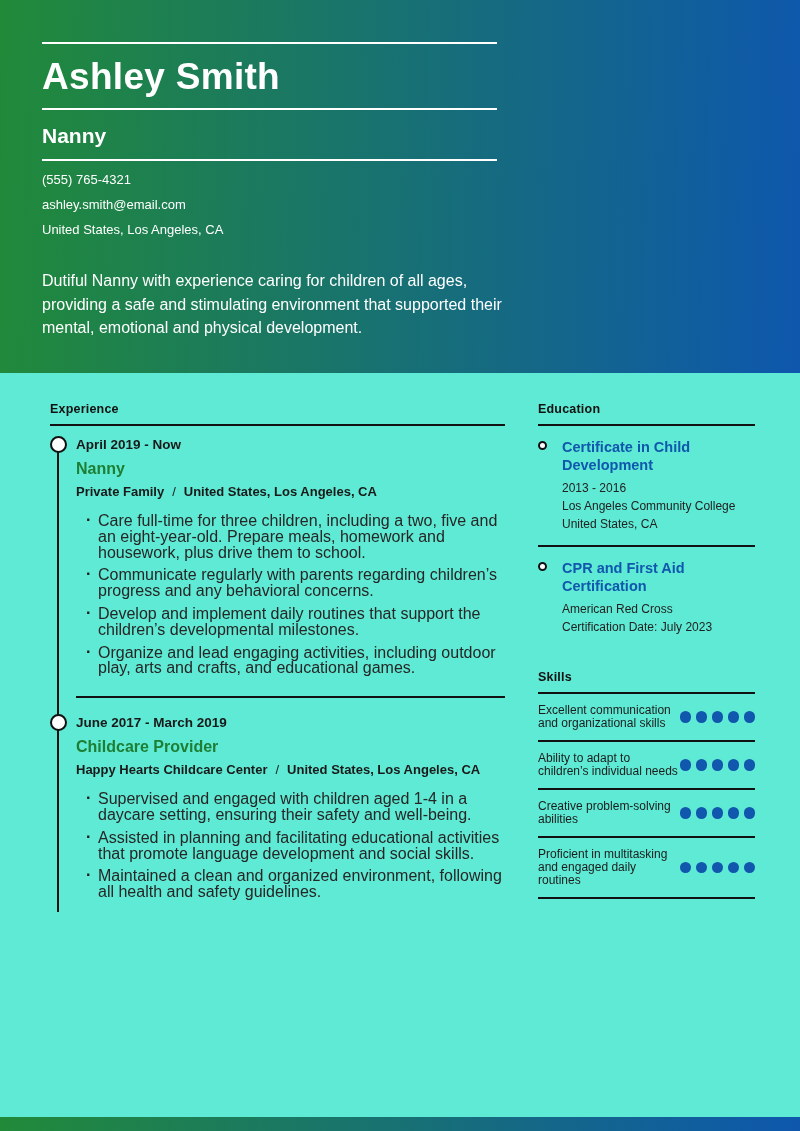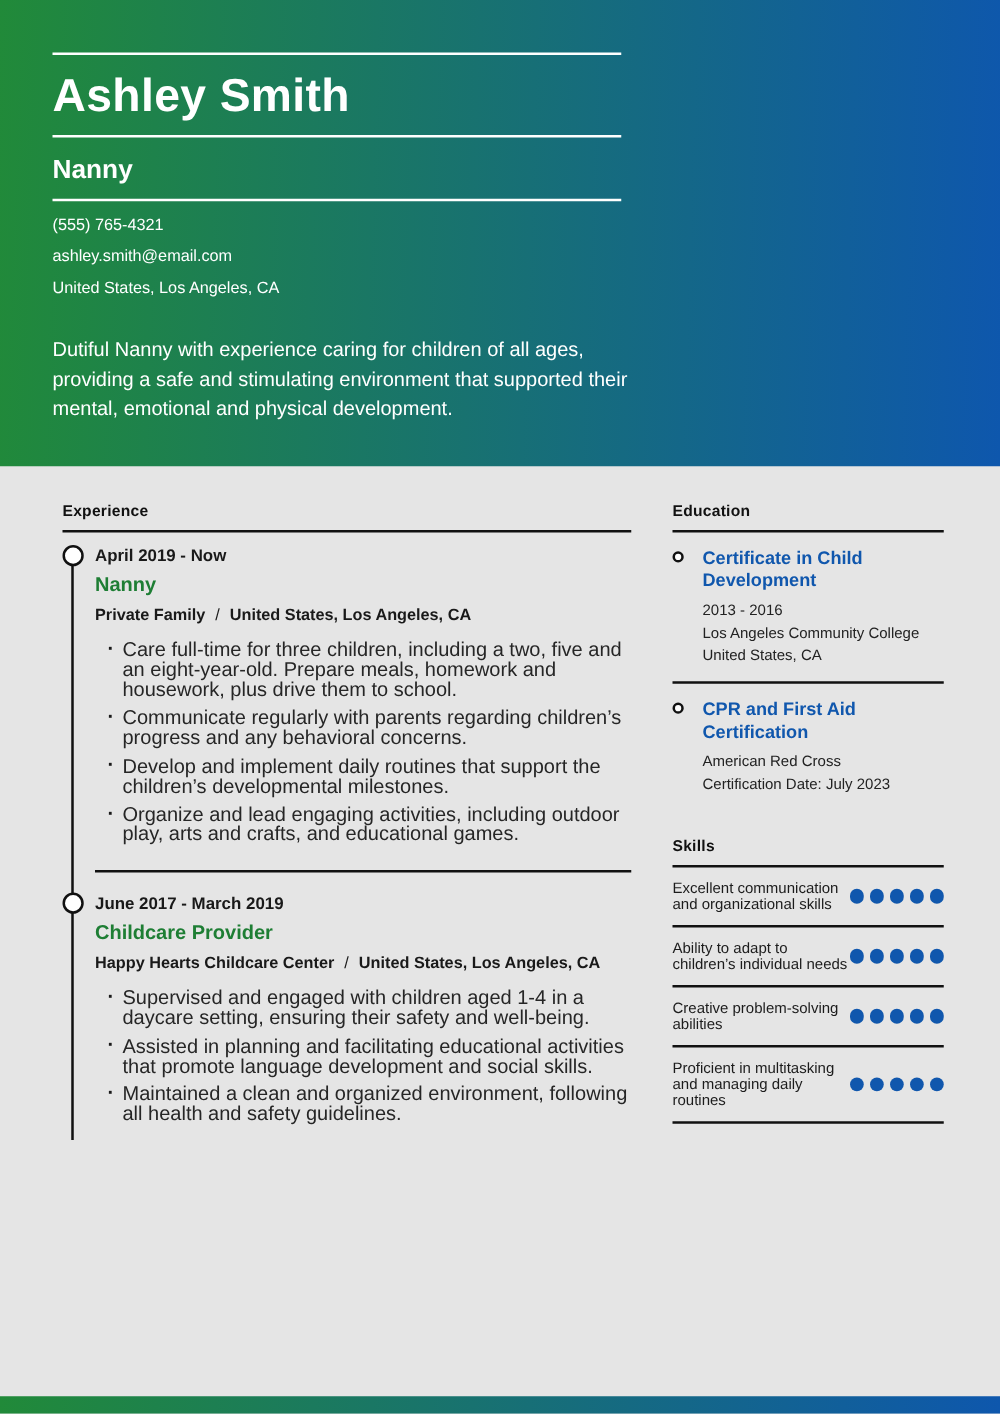--- a/index.html
+++ b/index.html
@@ -7,21 +7,21 @@
   body {
     font-family: "Liberation Sans", sans-serif;
     background: #ffffff;
     color: #191919;
     -webkit-font-smoothing: antialiased;
   }
   .page {
     position: relative;
     width: 800px;
     height: 1131px;
-    background: #e5e5e5;
+    background: #5eead4;
     overflow: hidden;
   }
 
   
   .banner {
     height: 373px;
     background: linear-gradient(92deg, #218a39 0%, #0e57ad 100%);
     color: #ffffff;
     padding: 42px 0 0 42px;
   }
@@ -229,21 +229,21 @@
           <div class="skill-label">Creative problem-solving abilities</div>
           <div class="dots">
               <span class="dot"></span>
               <span class="dot"></span>
               <span class="dot"></span>
               <span class="dot"></span>
               <span class="dot"></span>
             </div>
         </div>
         <div class="skill-row">
-          <div class="skill-label">Proficient in multitaskin­g and managing daily routines</div>
+          <div class="skill-label">Proficient in multitaskin­g and engaged daily routines</div>
           <div class="dots">
               <span class="dot"></span>
               <span class="dot"></span>
               <span class="dot"></span>
               <span class="dot"></span>
               <span class="dot"></span>
             </div>
         </div>
       </section>
 

